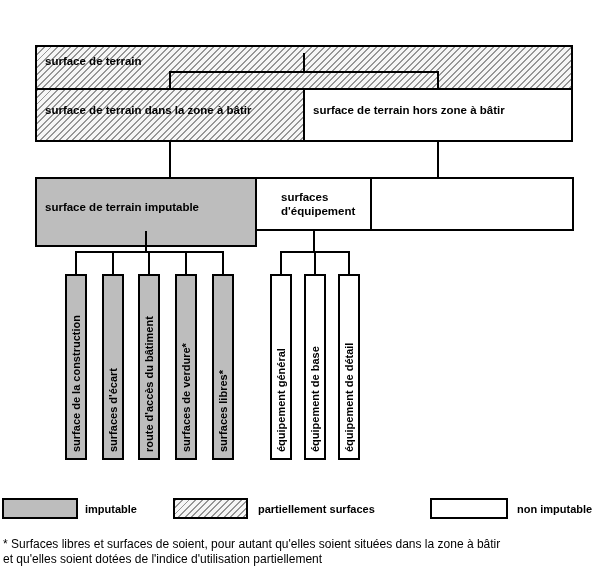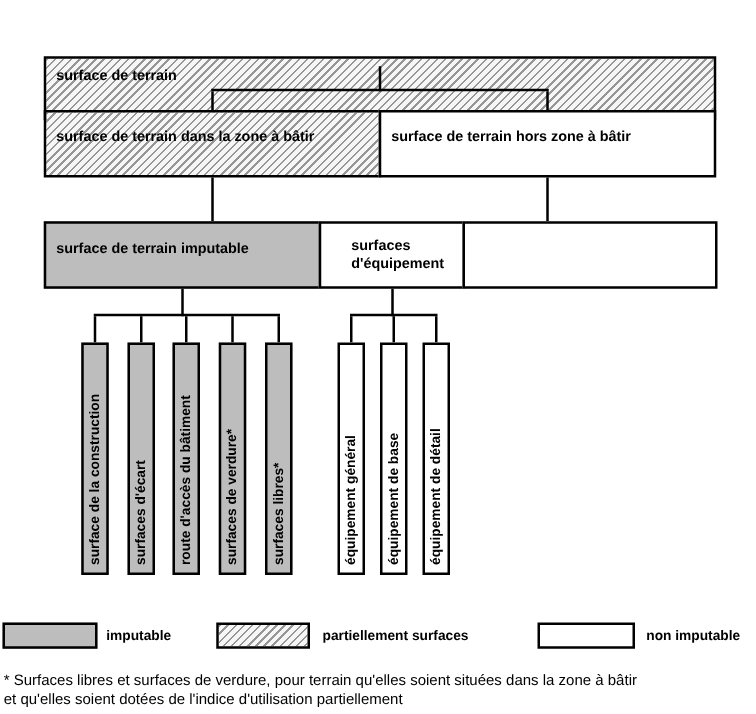--- a/index.html
+++ b/index.html
@@ -60,21 +60,21 @@
   <div class="box hatched nudge" style="left:35px; top:88px; width:270px; height:54px;">
     <span class="lbl">surface de terrain dans la zone à bâtir</span>
   </div>
   <div class="box nudge" style="left:303px; top:88px; width:270px; height:54px;">
     <span class="lbl">surface de terrain hors zone à bâtir</span>
   </div>
 
   <div class="ln" style="left:169px; top:142px; width:2px; height:35px;"></div>
   <div class="ln" style="left:437px; top:142px; width:2px; height:35px;"></div>
 
-  <div class="box grayfill nudge" style="left:35px; top:177px; width:222px; height:54px;">
+  <div class="box grayfill nudge" style="left:35px; top:177px; width:222px; height:70px;">
     <span class="lbl">surface de terrain imputable</span>
   </div>
   <div class="box" style="left:255px; top:177px; width:117px; height:54px;padding-left:16px;">
     <span class="lbl wrap">surfaces d'équipement</span>
   </div>
   <div class="box" style="left:370px; top:177px; width:204px; height:54px;">
     <span class="lbl"></span>
   </div>
 
   <div class="ln" style="left:145px; top:231px; width:2px; height:22px;"></div>
@@ -119,16 +119,16 @@
 
   <div class="swatch grayfill" style="left:2px; width:76px;"></div>
   <span class="legend-label" style="left:85px;">imputable</span>
 
   <div class="swatch hatched" style="left:173px; width:75px;"></div>
   <span class="legend-label" style="left:258px;">partiellement surfaces</span>
 
   <div class="swatch" style="left:430px; width:78px;"></div>
   <span class="legend-label" style="left:517px;">non imputable</span>
 
-  <div class="footnote" style="top:537px;">* Surfaces libres et surfaces de verdure, pour terrain qu'elles soient situées dans la zone à bâtir</div>
+  <div class="footnote" style="top:537px;">* Surfaces libres et surfaces de soient, pour autant qu'elles soient situées dans la zone à bâtir</div>
   <div class="footnote" style="top:552px;">et qu'elles soient dotées de l'indice d'utilisation partiellement</div>
 
 </div>
 
 </body></html>

